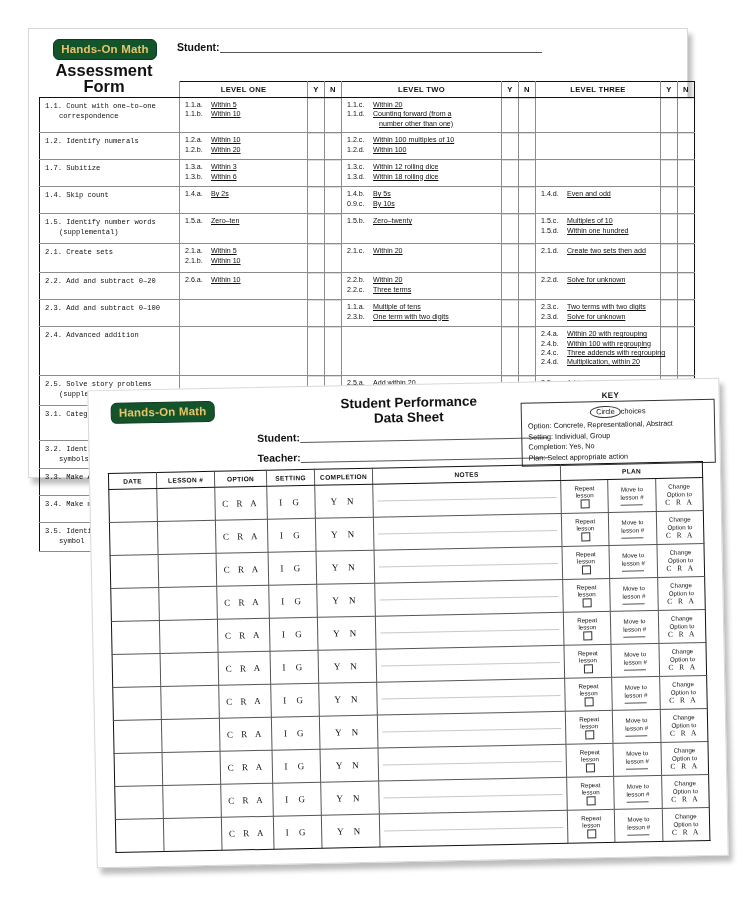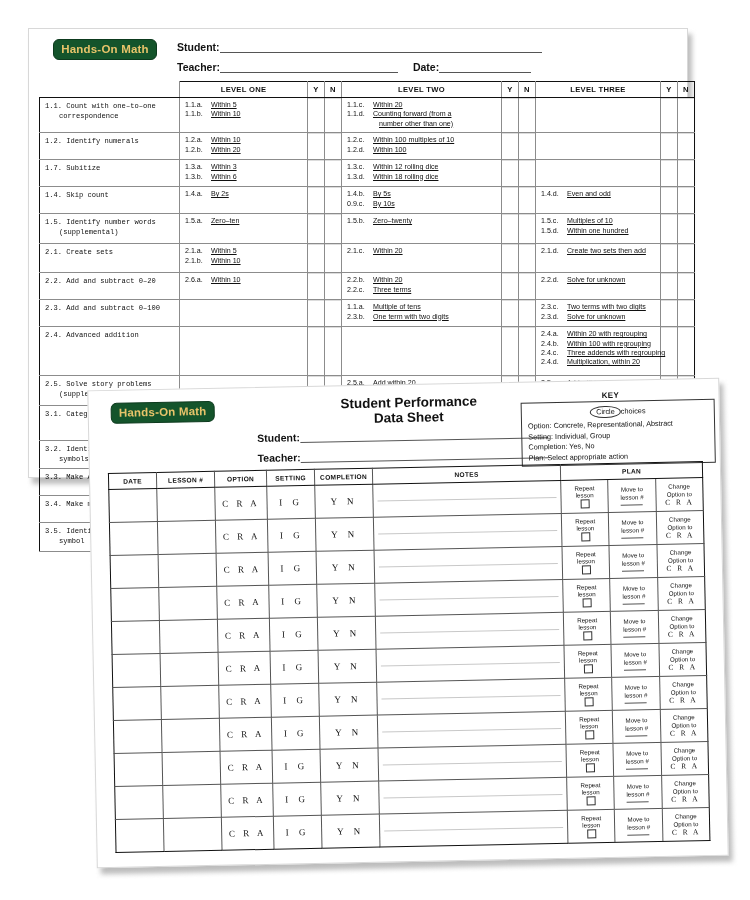--- a/index.html
+++ b/index.html
@@ -105,27 +105,27 @@
   #data-table .last-row td{border-bottom:1.6px solid #111;}
 </style>
 </head>
 <body>
 
 <div class="shadow" id="assess-shadow"></div>
 <div class="sheet" id="assessment-sheet">
 
   <div class="logo" id="assess-logo">Hands-On Math</div>
 
+  <div id="assess-title">
+    <span>Assessment</span><br>
+    <span>Form</span>
+  </div>
 
   <div class="fieldrow" id="f-student">
     <span>Student:</span><span class="fline" style="width:322px"></span>
-  </div>
-  <div class="fieldrow" id="f-teacher">
-    <span>Teacher:</span><span class="fline" style="width:178px"></span>
-    <span style="display:inline-block;width:12px"></span><span>Date:</span><span class="fline" style="width:92px"></span>
   </div>
 
 
   <table id="assess-table">
     <colgroup>
       <col style="width:140px">
         <col style="width:128px">
       <col style="width:17px">
         <col style="width:17px">
       <col style="width:160px">

